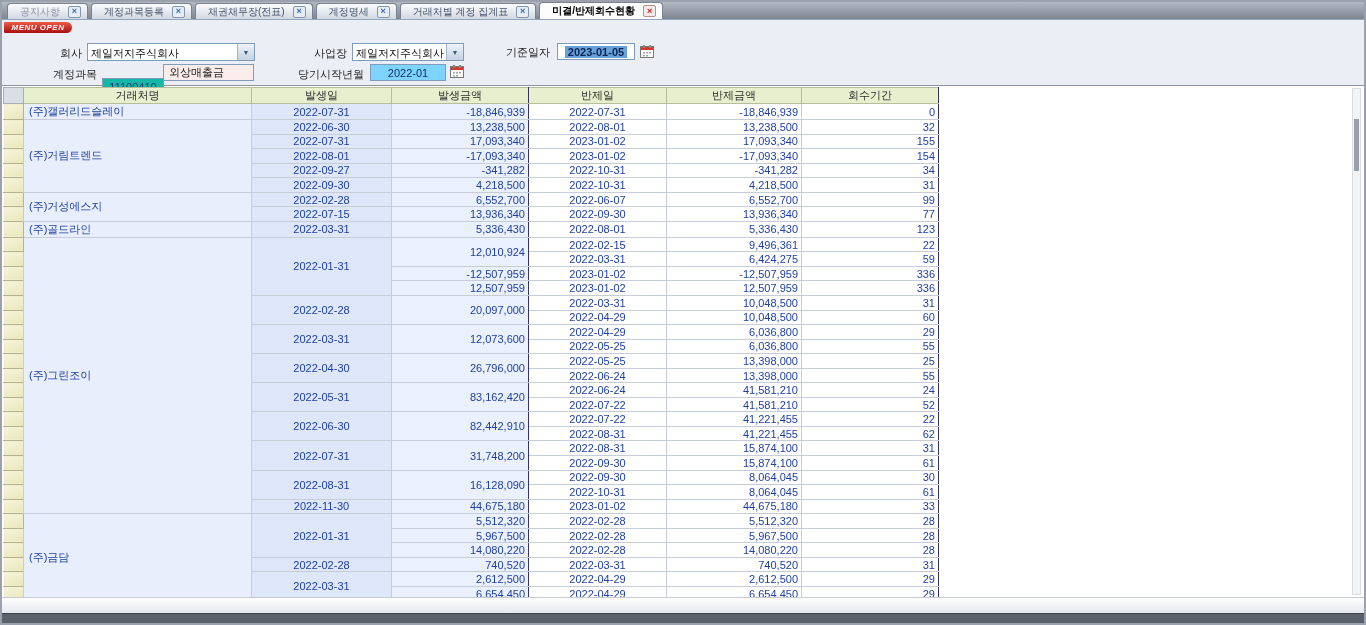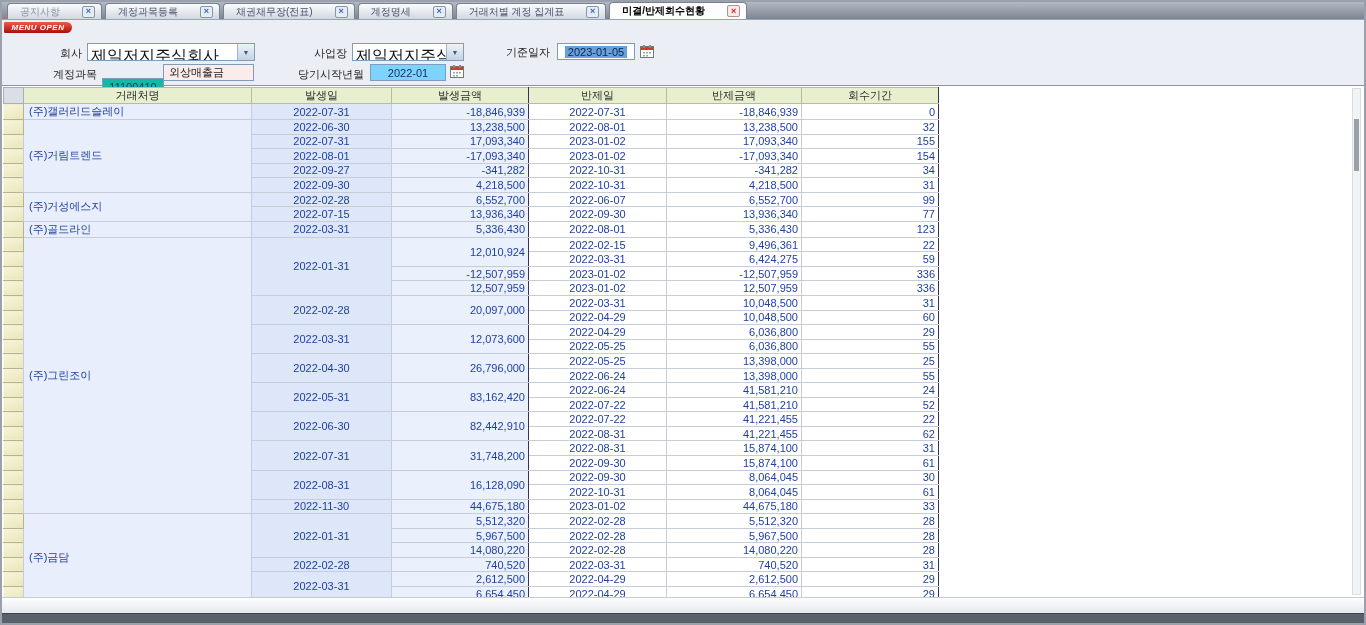--- a/index.html
+++ b/index.html
@@ -4,47 +4,47 @@
 <style>
   html,body{margin:0;padding:0}
   body{width:1366px;height:625px;position:relative;overflow:hidden;
        font-family:"Liberation Sans","DejaVu Sans",sans-serif;background:#fff}
   .frame{position:absolute;inset:0;border:2px solid #9aa1ad;pointer-events:none;z-index:50}
 
   
   .tabbar{position:absolute;top:2px;left:2px;right:2px;height:17px;
           background:linear-gradient(#b3b9c2,#7d8592);display:flex;align-items:flex-end;
           padding-left:5px;gap:3px;box-sizing:border-box}
-  .tab{height:15px;display:flex;align-items:center;gap:22px;padding:0 6px 0 12px;
+  .tab{height:15px;display:flex;align-items:center;gap:8px;padding:0 6px 0 12px;
        background:linear-gradient(#fbfcfe,#d2d8e0);border:1px solid #79828f;border-bottom:none;
        border-radius:4px 4px 0 0;font-size:10px;color:#44516a;white-space:nowrap;cursor:default}
   .tab.dim{color:#8a94a4}
   .tab.active{background:#fdfdfd;color:#000;font-weight:bold;height:16px}
   .tclose{width:11px;height:10px;display:flex;align-items:center;justify-content:center;
           font-size:9px;line-height:1;color:#3a66b8;background:#e6ecf3;border:1px solid #8396ac;
           border-radius:2px;font-weight:bold}
   .tab.active .tclose{color:#cc2020;border-color:#b49090;background:#f4eaea}
 
   
   .panel{position:absolute;top:19px;left:2px;right:2px;height:67px;background:#ebeff5;
          border-top:1px solid #92a6c0;border-bottom:1px solid #8d93a0;box-sizing:border-box}
   .menubtn{position:absolute;top:2px;left:2px;width:68px;height:11px;
            background:linear-gradient(#ef5a48,#a80f0f);border-radius:2px 9px 9px 2px;
            color:#fff;font-size:8px;font-weight:bold;font-style:italic;
            display:flex;align-items:center;justify-content:center;letter-spacing:.5px}
   .lbl{position:absolute;font-size:11px;font-weight:normal;color:#1d1d1d;text-align:right;white-space:nowrap}
   .combo{position:absolute;display:flex;border:1px solid #7f9db9;background:#fff;height:18px;box-sizing:border-box}
-  .combo .val{flex:1;font-size:16px;padding:2px 3px 4px 3px;color:#101010;white-space:nowrap;overflow:hidden}
+  .combo .val{flex:1;font-size:11px;padding:2px 3px 4px 3px;color:#101010;white-space:nowrap;overflow:hidden}
   .combo .btn{width:16px;background:linear-gradient(#eef3f9,#c4d2e4);border-left:1px solid #9db4cc;
               display:flex;align-items:center;justify-content:center;font-size:7px;color:#3c5a7c}
   .field{position:absolute;height:17px;border:1px solid #7f9db9;box-sizing:border-box;
          display:flex;align-items:center;font-size:11px;color:#17306e}
   .field.center{justify-content:center}
   #field-basedate{background:#fff;justify-content:center}
-  #field-basedate .sel{background:#67a1d8;color:#082455;font-weight:normal;padding:0 3px}
+  #field-basedate .sel{background:#67a1d8;color:#082455;font-weight:bold;padding:0 3px}
   .cal{position:absolute;width:14px;height:13px}
 
   
   .gridwrap{position:absolute;top:87px;left:3px;width:942px;height:510px;overflow:hidden}
   table{border-collapse:collapse;table-layout:fixed;width:935px;
         border-top:1px solid #3d3d5c;border-left:1px solid #70757f}
   thead td{height:13px;background:#e7efcf;font-size:11px;text-align:center;color:#2d2d2d;
            border:1px solid #b6bd9a;padding:0;white-space:nowrap;overflow:hidden}
   thead td.stub{background:#d9dee7;border-color:#a9afb9}
   tbody td{height:14.55px;font-size:11px;color:#1e3fa0;border:1px solid #c6ccd8;

